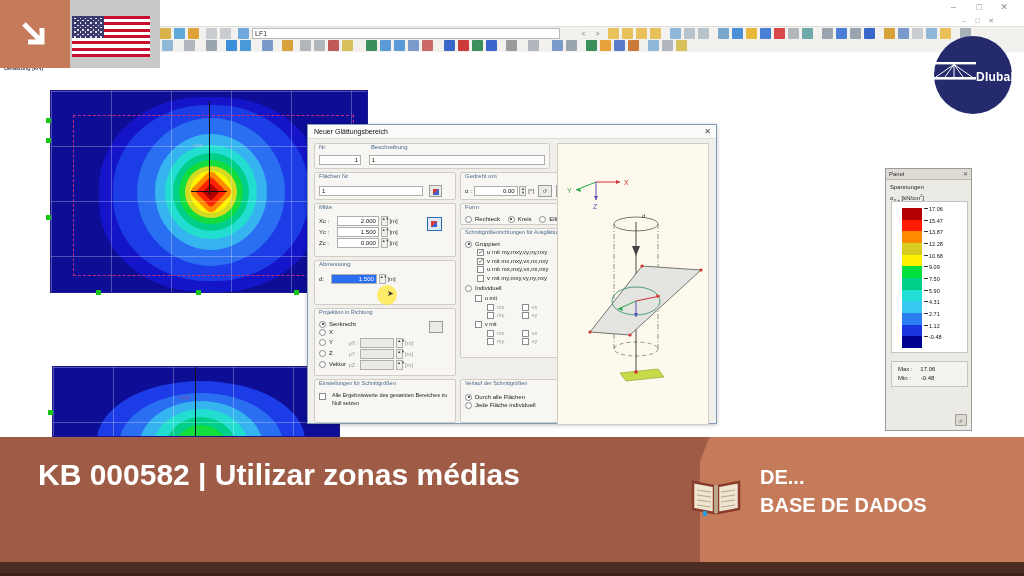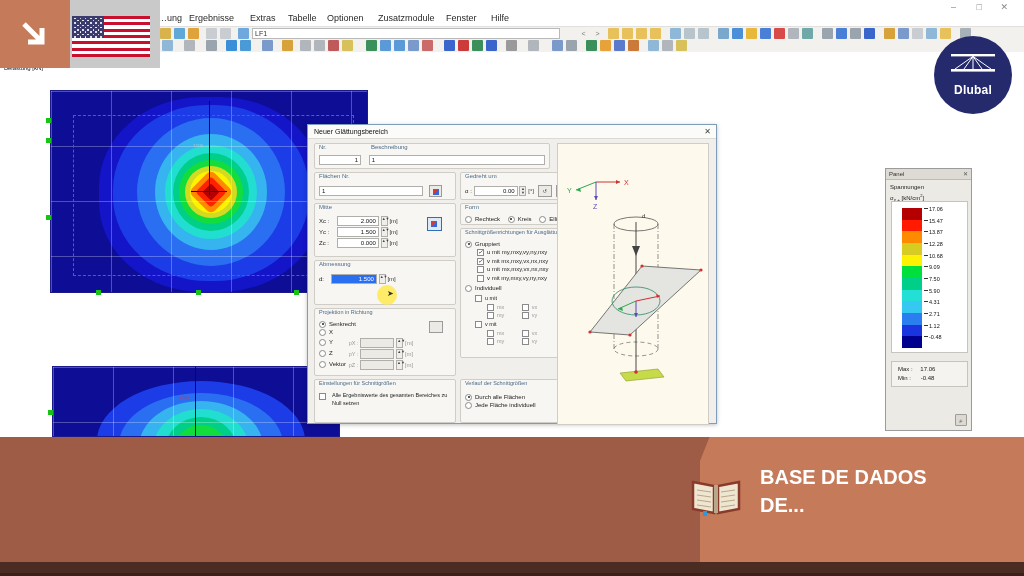--- a/index.html
+++ b/index.html
@@ -176,21 +176,21 @@
   .arrowbox svg { position:absolute; left:18px; top:18px; }
   .flag { position:absolute; left:72px; top:16px; width:78px; height:41px; background:#fff; }
   .flag .stripe { position:absolute; left:0; width:78px; height:3.15px; background:#c8102e; }
   .flag .canton { position:absolute; left:0; top:0; width:32px; height:22px; background:#3c3b6e; }
   .flag .canton i { position:absolute; width:1.6px; height:1.6px; background:#fff; border-radius:50%; }
 
   
   .logo {
     position:absolute; right:12px; top:36px; width:78px; height:78px;
     border-radius:50%; background:#242a6c;
-    display:flex; flex-direction:column; align-items:center; justify-content:center;
+    display:flex; flex-direction:row; align-items:center; justify-content:center;
   }
   .logo .mark { width:44px; height:26px; position:relative; }
   .logo .name { color:#fff; font-size:12px; font-weight:bold; margin-top:3px; letter-spacing:.2px; }
 
   
   .banner { position:absolute; left:0; top:437px; width:1024px; height:139px; background:#c57a5a; }
   .banner .dark { position:absolute; left:0; top:0; width:700px; height:125px; background:#9e5c46; }
   .banner .diag {
     position:absolute; left:660px; top:0; width:90px; height:125px;
     background:#9e5c46; clip-path:polygon(0 0, 55% 0, 0 100%, 0 100%);
@@ -216,30 +216,20 @@
 
   <div class="winbar">
     <span class="wctrl min">–</span>
     <span class="wctrl max">□</span>
     <span class="wctrl cls">✕</span>
   </div>
   <span class="wctrl2 min">–</span>
   <span class="wctrl2 max">□</span>
   <span class="wctrl2 cls">✕</span>
 
-  <div class="menubar">
-    <span class="mi" style="left:158px">…ung</span>
-    <span class="mi" style="left:189px">Ergebnisse</span>
-    <span class="mi" style="left:250px">Extras</span>
-    <span class="mi" style="left:288px">Tabelle</span>
-    <span class="mi" style="left:327px">Optionen</span>
-    <span class="mi" style="left:378px">Zusatzmodule</span>
-    <span class="mi" style="left:446px">Fenster</span>
-    <span class="mi" style="left:491px">Hilfe</span>
-  </div>
 
   <div class="toolbar1">
     <span class="tbtn" style="left:160px;background:#d8b24a"></span>
     <span class="tbtn" style="left:174px;background:#5fa8d8"></span>
     <span class="tbtn" style="left:188px;background:#e0a33a"></span>
     <span class="tbtn" style="left:206px;background:#c9cdd2"></span>
     <span class="tbtn" style="left:220px;background:#c9cdd2"></span>
     <span class="tbtn" style="left:238px;background:#6fa8dc"></span>
     <div class="lfbox" style="left:252px;width:308px">LF1</div>
     <span class="tbtn" style="left:566px;background:transparent;color:#888;font-size:6px"></span>
@@ -757,20 +747,21 @@
     <div class="name">Dlubal</div>
   </div>
 
 </div>
 
 <div class="banner">
   <div class="dark"></div>
   <div class="diag"></div>
 
   <div class="btitle">
+    <div>KB 000582 | Utilizar zonas médias</div>
   </div>
 
   <div class="bookicon">
     <svg width="52" height="40" viewBox="0 0 52 40">
       <path d="M3 5 L24 9 L24 36 L3 32 Z" fill="#efe6d2" stroke="#8a3a2a" stroke-width="2.5"></path>
       <path d="M49 5 L28 9 L28 36 L49 32 Z" fill="#efe6d2" stroke="#8a3a2a" stroke-width="2.5"></path>
       <rect x="24" y="8" width="4" height="28" fill="#b8a88a"></rect>
       <g stroke="#b8a88a" stroke-width="1.2">
         <line x1="7" y1="13" x2="21" y2="15"></line>
           <line x1="7" y1="18" x2="21" y2="20"></line>
@@ -779,18 +770,18 @@
         <line x1="31" y1="15" x2="45" y2="13"></line>
           <line x1="31" y1="20" x2="45" y2="18"></line>
         <line x1="31" y1="25" x2="45" y2="23"></line>
           <line x1="31" y1="30" x2="45" y2="28"></line>
       </g>
       <rect x="13" y="34" width="4" height="5" fill="#2a9ad8"></rect>
     </svg>
   </div>
 
   <div class="bsub">
+    <div>DE...</div>
     <div>BASE DE DADOS</div>
-    <div>DE...</div>
   </div>
 
   <div class="strip"></div>
 </div>
 
 </body></html>

